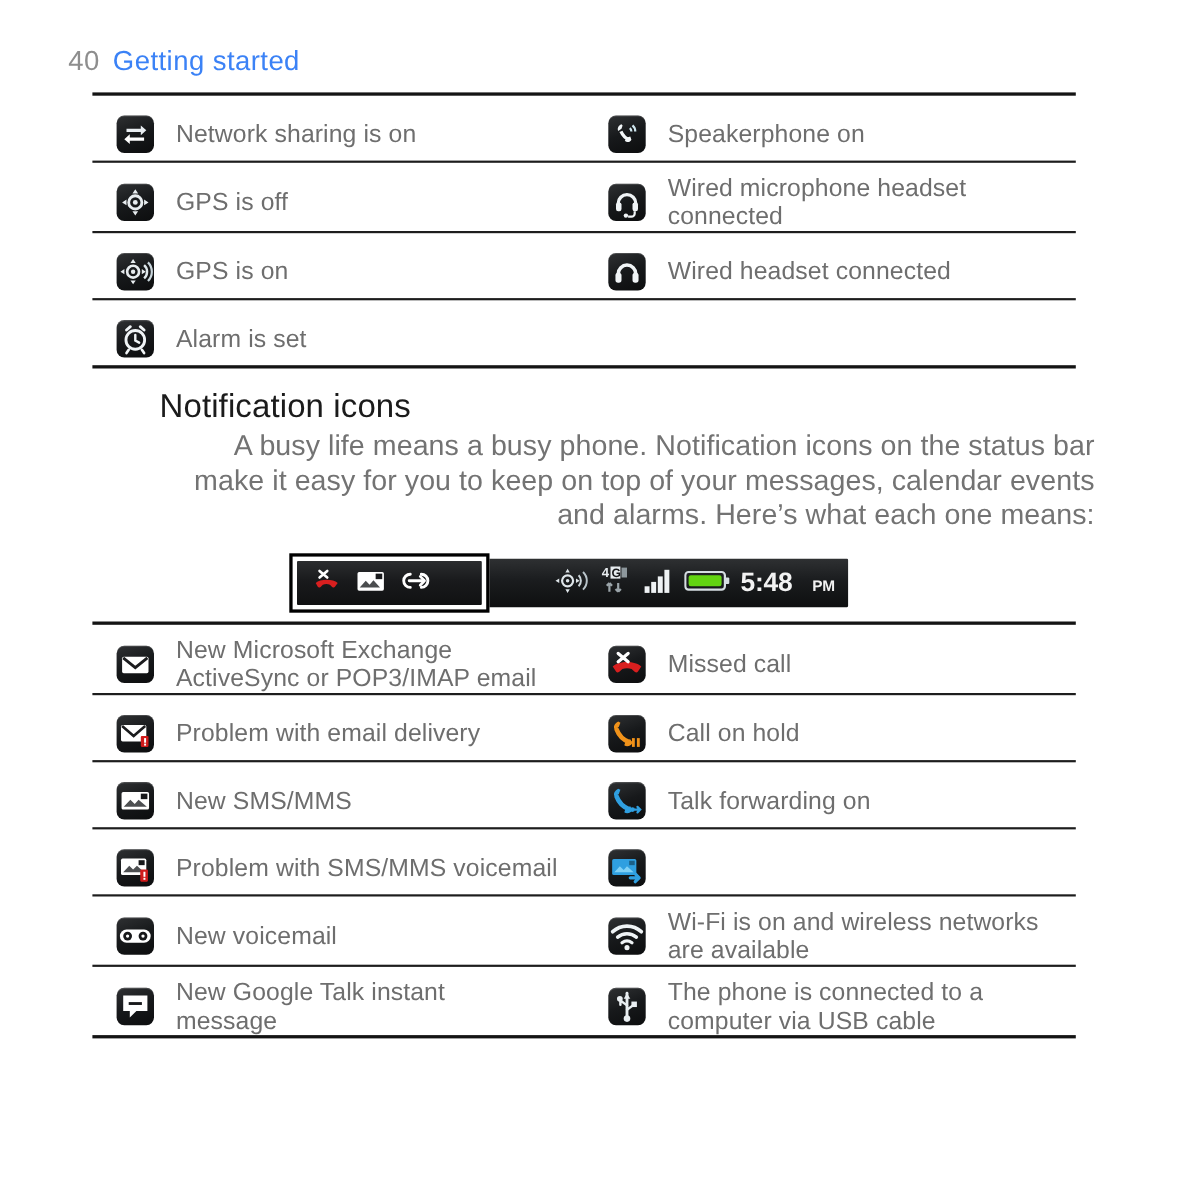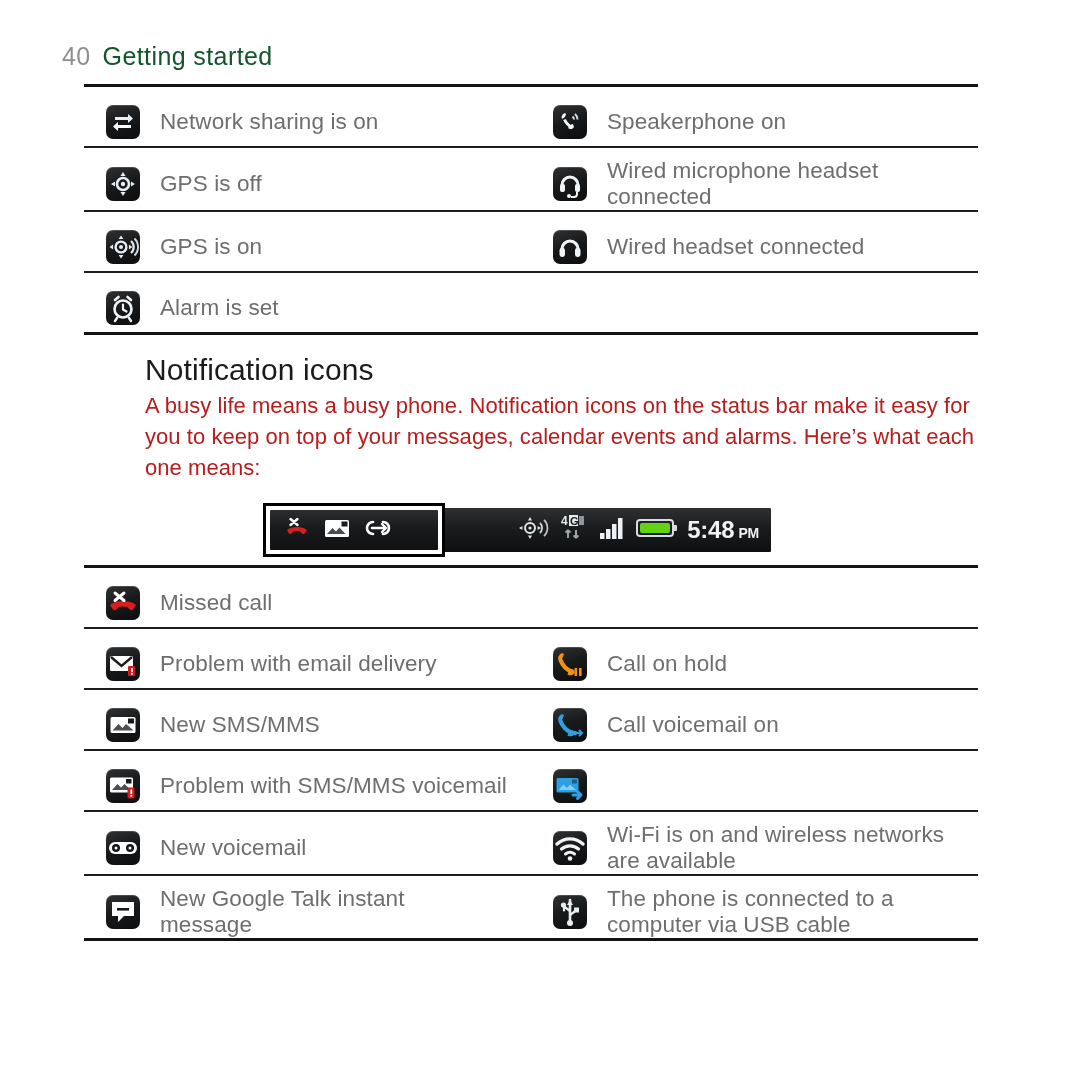--- a/index.html
+++ b/index.html
@@ -21,21 +21,21 @@
     position: absolute;
     left: 62px; top: 42px;
     display: flex; align-items: baseline;
     gap: 12px;
     color: #8e8e8e;
     font-size: 25px;
     font-weight: 400;
     letter-spacing: .4px;
   }
   .page-header .pnum { color: #8e8e8e; }
-  .page-header .ptitle { color: #14532d; }
+  .page-header .ptitle { color: #3b82f6; }
 
   
   .icon-table {
     position: absolute;
     left: 84px;
     width: 894px;
     border-top: 3px solid #141414;
     border-bottom: 3px solid #141414;
   }
   #table-status { top: 84px; }
@@ -89,24 +89,25 @@
     left: 145px; top: 353px;
     font-size: 30px;
     color: #1b1b1b;
     font-weight: 400;
     letter-spacing: .1px;
   }
   .section-body {
     position: absolute;
     left: 145px; top: 390px;
     width: 850px;
-    font-size: 22px;
+    font-size: 26px;
     line-height: 31px;
-    color: #b91c1c;
+    color: #737373;
     letter-spacing: .05px;
+    text-align: right;
   }
 
   
   .statusbar-fig {
     position: absolute;
     left: 263px; top: 503px;
     height: 54px;
     display: flex;
     align-items: stretch;
   }
@@ -138,21 +139,21 @@
     justify-content: flex-end;
     gap: 9px;
     padding-right: 12px;
     border-radius: 1px;
   }
   .sb-time {
     color: #f2f2f2;
     font-size: 24px;
     font-weight: bold;
     letter-spacing: -.2px;
-    display: flex; align-items: baseline; gap: 4px;
+    display: flex; align-items: baseline; gap: 18px;
   }
   .sb-time .ampm { font-size: 14px; font-weight: bold; }
   .sb-ico { display: block; }
 </style>
 </head>
 <body>
 
 <div class="page">
 
   <div class="page-header">
@@ -326,20 +327,30 @@
         <span>5:48</span>
         <span class="ampm">PM</span>
       </span>
     </div>
   </div>
 
   <div class="icon-table" id="table-notif">
 
 
     <div class="trow">
+      <div class="tcell two-line">
+        <span class="chip">
+          <svg width="34" height="34" viewBox="0 0 34 34">
+            <rect x="5" y="10" width="24" height="15" rx="1.5" fill="#ffffff"></rect>
+            <path d="M6 11 L17 20 L28 11" fill="none" stroke="#1b1c1e" stroke-width="2.6"></path>
+          </svg>
+        </span>
+        <span class="cell-label">New Microsoft Exchange
+ActiveSync or POP3/IMAP email</span>
+      </div>
       <div class="tcell">
         <span class="chip">
           <svg width="34" height="34" viewBox="0 0 34 34">
             <path d="M4 19 c5.5 -5.5 20.5 -5.5 26 0 l-3 4.5 c-1.2 1.6 -2.8 .6 -3.8 -.4 l-2 -2 c-2.6 -.9 -5.8 -.9 -8.4 0 l-2 2 c-1 1 -2.6 2 -3.8 .4 z" fill="#d81f1f"></path>
             <path d="M9 7 l9 7.5 M18 7 l-9 7.5" stroke="#ffffff" stroke-width="3" stroke-linecap="round"></path>
           </svg>
         </span>
         <span class="cell-label">Missed call</span>
       </div>
     </div>
@@ -383,21 +394,21 @@
       </div>
       <div class="tcell">
         <span class="chip">
           <svg width="34" height="34" viewBox="0 0 34 34">
             <path d="M9 6 c-3 1.5 -4.5 4.5 -3.5 6.5 l4 -1.5 1.5 -4 z M20 22 l-4 1.5 -1.5 4 c2.5 1.8 6 .6 7 -1.8 z" fill="#2f9fe0"></path>
             <path d="M7.5 13 c2 5.5 6.5 10 12 12" stroke="#2f9fe0" stroke-width="4.2" fill="none" stroke-linecap="round"></path>
             <circle cx="22" cy="25" r="2.2" fill="#2f9fe0"></circle>
             <path d="M24 25 h5 M26.5 22.5 l2.5 2.5 -2.5 2.5" stroke="#2f9fe0" stroke-width="2" fill="none" stroke-linecap="round"></path>
           </svg>
         </span>
-        <span class="cell-label">Call voicemail on</span>
+        <span class="cell-label">Talk forwarding on</span>
       </div>
     </div>
 
     <div class="trow">
       <div class="tcell">
         <span class="chip">
           <svg width="34" height="34" viewBox="0 0 34 34">
             <rect x="4" y="8.5" width="23" height="15" rx="1.5" fill="#ffffff"></rect>
             <rect x="20" y="10" width="5.5" height="4.5" fill="#17181a"></rect>
             <path d="M6 21 l5.5 -6 3.5 3.5 3.5 -3.5 6.5 6 z" fill="#4d4f51"></path>

